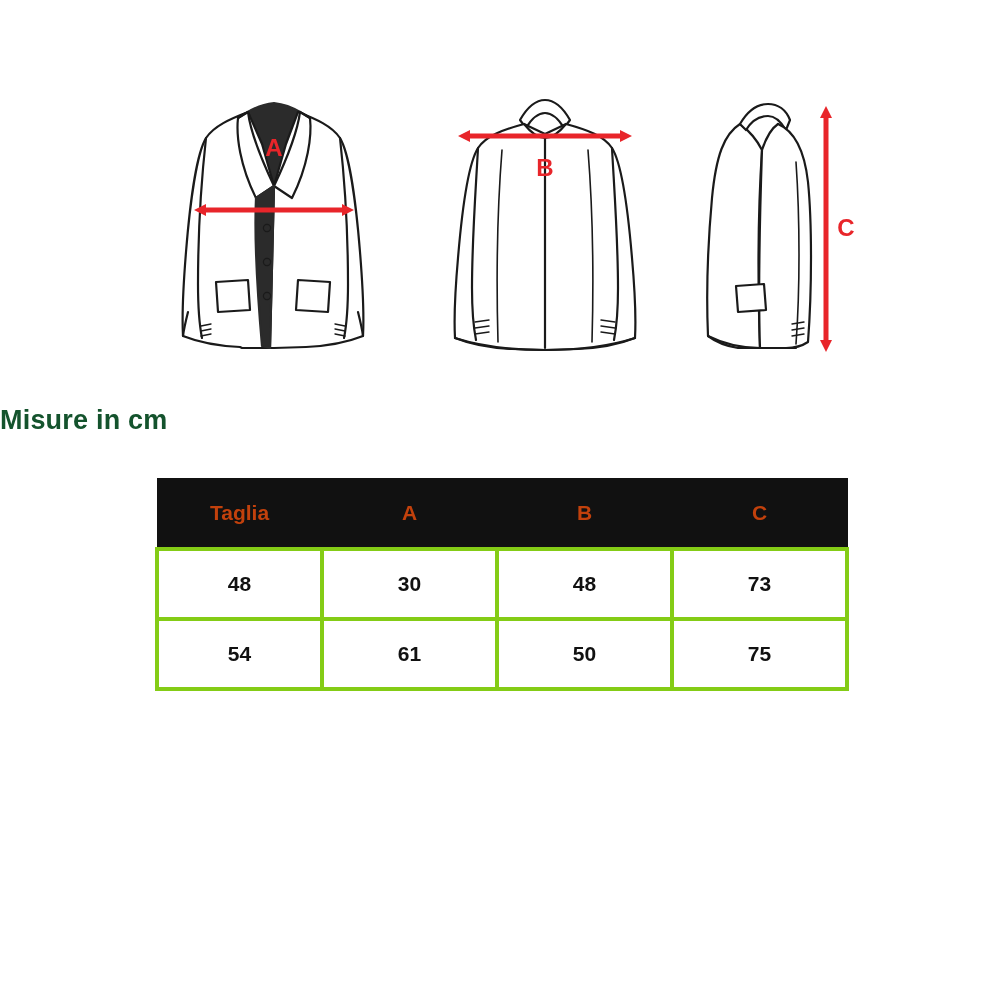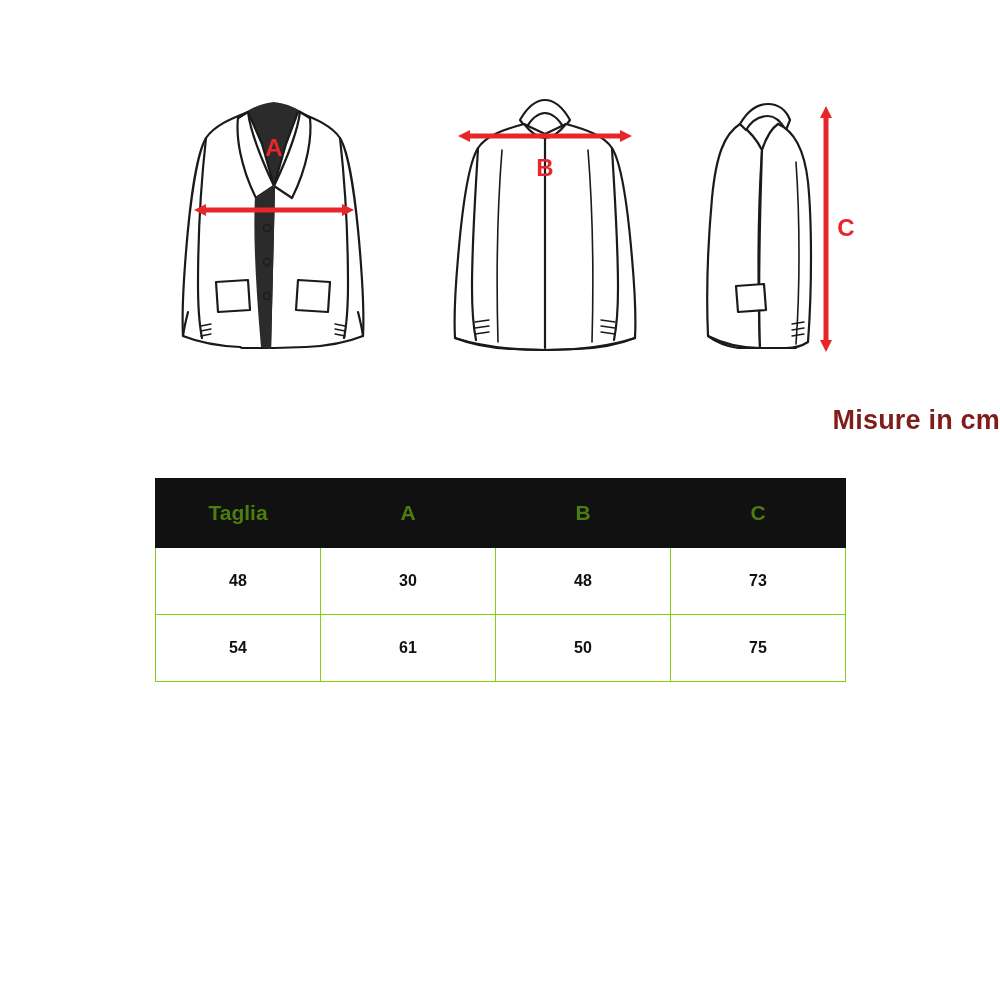--- a/index.html
+++ b/index.html
@@ -37,52 +37,52 @@
   .fig-front { left: 20px; }
   .fig-back  { left: 290px; }
   .fig-side  { left: 550px; }
 
   
   .caption {
     position: absolute;
     left: 0;
     top: 405px;
     width: 1000px;
-    text-align: right;
+    text-align: left;
     font-size: 27px;
     font-weight: bold;
     letter-spacing: 0.2px;
-    color: #7f1d1d;
+    color: #14532d;
   }
 
   
   .table-wrap {
     position: absolute;
     left: 155px;
     top: 478px;
     width: 690px;
   }
   table.size-table {
     border-collapse: collapse;
     width: 690px;
     table-layout: fixed;
   }
   table.size-table th,
   table.size-table td {
-    border: 1px solid #84cc16;
+    border: 4px solid #84cc16;
     text-align: center;
-    font-size: 16px;
+    font-size: 21px;
     font-weight: bold;
     height: 64px;
     vertical-align: middle;
     color: #111111;
   }
   table.size-table thead th {
     background: #111111;
-    color: #4d7c0f;
+    color: #c2410c;
     border: 1px solid #111111;
     height: 66px;
     font-size: 21px;
   }
   table.size-table thead th.col-size { text-align: center; }
   table.size-table col.c1 { width: 165px; }
   table.size-table col.c2 { width: 175px; }
   table.size-table col.c3 { width: 175px; }
   table.size-table col.c4 { width: 175px; }
   

